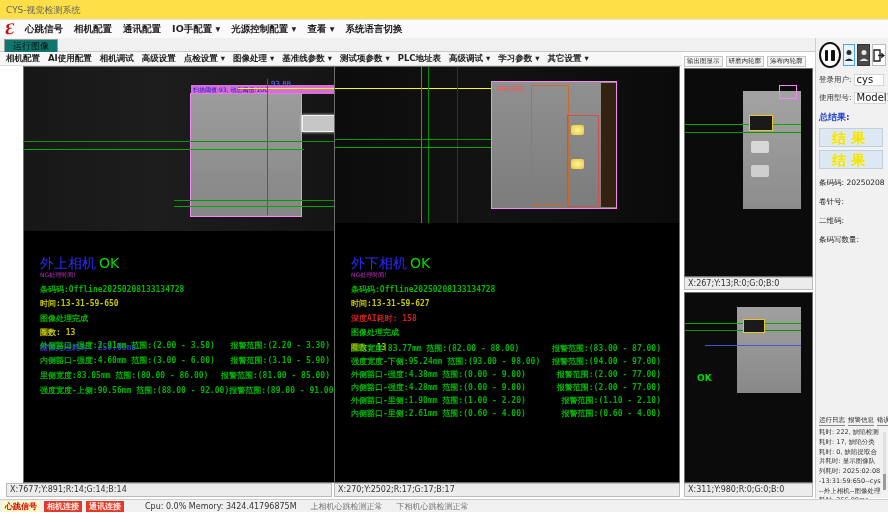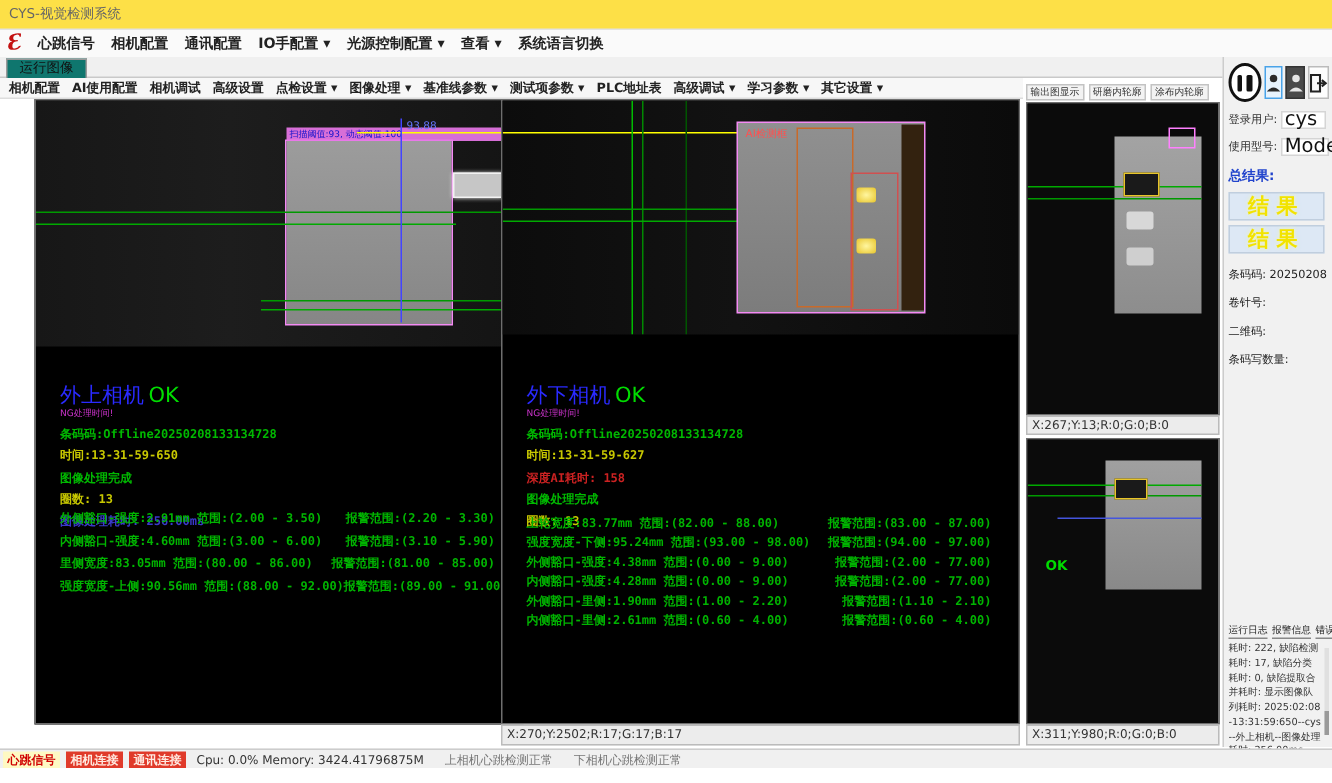--- a/index.html
+++ b/index.html
@@ -39,37 +39,37 @@
 
 .sidebar{position:absolute;left:815px;top:38px;width:73px;height:460px;background:#f1f1f1;border-left:1px solid #ccc;display:flex;flex-direction:column;padding:4px 2px 2px 3px}
 .sb-buttons{display:flex;align-items:center;gap:2px}
 .btn-pause{width:26px;height:26px;border:2.5px solid #111;border-radius:50%;background:#fff;display:flex;align-items:center;justify-content:center;gap:3px}
 .pbar{width:3.5px;height:11px;background:#111;border-radius:1px}
 .sb-btn{width:15px;height:22px;display:flex;align-items:center;justify-content:center;background:#fdfdfd;border:1px solid #bbb}
 .sb-btn.selected{border:1px solid #4aa3e8;background:#e7f3fd}
 .sb-btn.dark{background:#4a4a4a;border:1px solid #333}
 .sb-row{display:flex;gap:2px;font-size:7.5px;margin-top:6px;align-items:center}
 .sb-label{color:#333;white-space:nowrap}
-.sb-value{background:#fff;border:1px solid #d5d5d5;min-width:30px;padding:0 2px;font-size:13px;color:#111;line-height:10px}
+.sb-value{background:#fff;border:1px solid #d5d5d5;min-width:30px;padding:0 2px;font-size:10px;color:#111;line-height:10px}
 .sb-total{color:#2244cc;font-weight:bold;font-size:9px;margin:7px 0 1px}
 .result-box{width:64px;height:19px;margin-top:3px;background:#dde8f5;border:1px solid #c0cede;color:#f2e300;font-weight:bold;font-size:14px;line-height:18px;letter-spacing:5px;text-align:center;text-shadow:0 0 3px #fffa9e,0 0 5px #cfe0ff}
 .sb-text{font-size:7.5px;color:#222;margin-top:9px;white-space:nowrap}
 .sb-spacer{flex:1}
 .log-tabs{display:flex;gap:3px;margin-bottom:2px}
 .log-tab{font-size:6.5px;color:#222;border-bottom:1px solid #888;white-space:nowrap}
 .log-text{position:relative;font-size:6.5px;color:#333;line-height:1.5;word-break:break-all;height:68px;padding-right:5px}
 .log-scroll{position:absolute;right:0;top:4px;width:3px;height:58px;background:#e0e0e0}
 .log-thumb{position:absolute;right:0;bottom:0;width:3px;height:16px;background:#9a9a9a}
 
 
 .statusbar{position:absolute;left:0;top:499px;width:888px;height:13px;background:#f0f0f0;border-top:1px solid #ccc;display:flex;align-items:center;gap:4px;padding-left:2px}
 .badge{font-size:8px;font-weight:bold;padding:0 3px;height:11px;line-height:11px;white-space:nowrap}
 .badge.yb{background:#fef9c3;color:#d00000}
 .badge.rb{background:#e03a2a;color:#ffe9e0}
-.sb-cpu{font-size:8px;color:#333;margin-left:3px;white-space:nowrap}
+.sb-cpu{font-size:8px;color:#333;margin-left:17px;white-space:nowrap}
 .sb-cam{font-size:8px;color:#777;margin-left:10px;white-space:nowrap}
 </style>
 </head>
 <body>
 
 <div id="app">
 
   <div class="titlebar">
     <span>CYS-视觉检测系统</span>
   </div>
@@ -141,20 +141,21 @@
       <div class="mrow" style="height:15px">
           <span>里侧宽度:83.05mm 范围:(80.00 - 86.00)</span>
           <span>报警范围:(81.00 - 85.00)</span>
         </div>
       <div class="mrow" style="height:15px">
           <span>强度宽度-上侧:90.56mm 范围:(88.00 - 92.00)</span>
           <span>报警范围:(89.00 - 91.00)</span>
         </div>
     </div>
   </div>
+  <div class="statusstrip" style="left:6px;top:483px;width:326px;height:14px">X:7677;Y:891;R:14;G:14;B:14</div>
 
   <div class="panel" style="left:334px;top:66px;width:346px;height:417px">
     <div class="imgarea" style="width:344px;height:156px;background:linear-gradient(90deg,#0c0c0c,#121212 45%,#0b0b0b)">
       <div class="hline" style="left:0;top:21px;width:168px;height:1px;background:#ffff00"></div>
       <div class="vline" style="left:86px;top:0;width:1px;height:156px;background:#00bb00"></div>
       <div class="vline" style="left:93px;top:0;width:1px;height:156px;background:#008800"></div>
       <div class="vline" style="left:122px;top:0;width:1px;height:156px;background:#005500"></div>
       <div class="hline" style="left:0;top:72px;width:160px;height:1px;background:#009900"></div>
       <div class="hline" style="left:0;top:80px;width:160px;height:1px;background:#00aa00"></div>
       <div class="box" style="left:156px;top:14px;width:126px;height:128px;background:linear-gradient(180deg,#909090,#7c7c7c);border:1px solid #f48bf4"></div>

